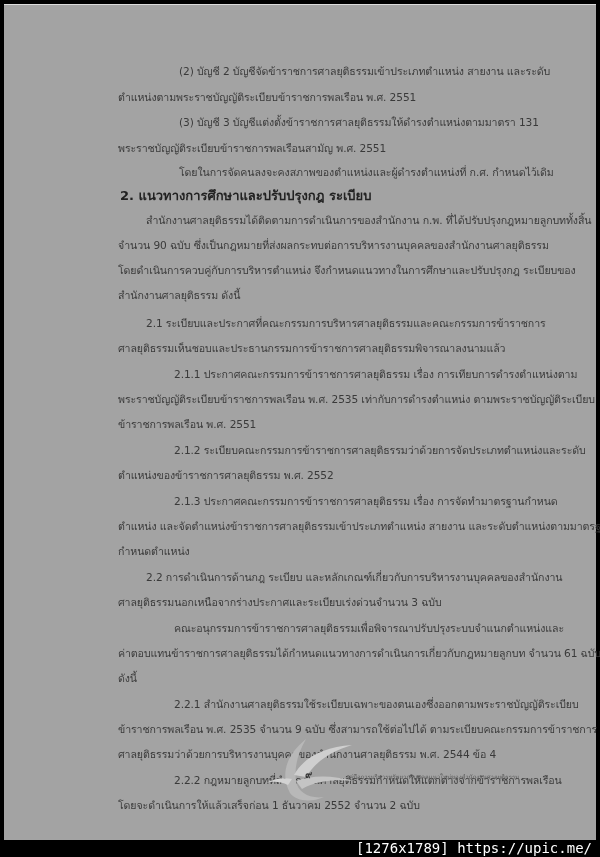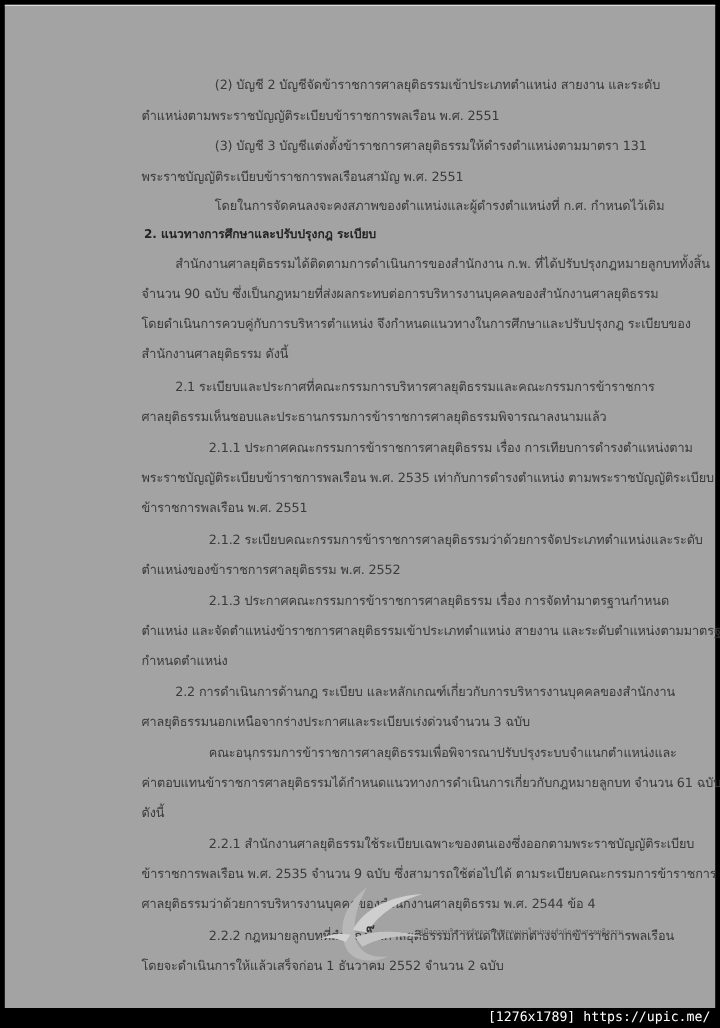--- a/index.html
+++ b/index.html
@@ -11,35 +11,35 @@
     .page {
       position: absolute; left: 4px; top: 4px; width: 592px; height: 835px;
       background: #a3a3a3; border-top: 1px solid #ddd;
     }
     .line {
       position: absolute; left: 0; width: 600px;
       font-size: 10.6px; color: #3a3a3a; white-space: nowrap;
       line-height: 14px; letter-spacing: -0.1px;
     }
     .heading {
-      position: absolute; left: 119px; font-size: 10px; font-weight: bold;
+      position: absolute; left: 119px; font-size: 13px; font-weight: bold;
       color: #222; line-height: 14px; white-space: nowrap;
     }
     .footer-logo { position: absolute; left: 262px; top: 733px; width: 90px; height: 70px; }
     .page-num {
       position: absolute; left: 304px; top: 765px; font-size: 10px; font-weight: bold;
       color: #333; line-height: 12px;
     }
     .footer-title {
       position: absolute; left: 347px; top: 767px; font-size: 6px; color: #555;
       white-space: nowrap; line-height: 9px;
     }
     .watermark {
       position: absolute; right: 8px; bottom: 0; height: 18px; line-height: 18px;
-      font-family: "DejaVu Sans Mono", monospace; font-size: 11px; color: #fff;
+      font-family: "DejaVu Sans Mono", monospace; font-size: 14px; color: #fff;
       white-space: nowrap;
     }
   </style>
 </head>
 <body>
 
 <div class="page">
 
   <div class="line" style="left:175px;top:59px;">(2) บัญชี 2 บัญชีจัดข้าราชการศาลยุติธรรมเข้าประเภทตำแหน่ง สายงาน และระดับ</div>
   <div class="line" style="left:114px;top:85px;">ตำแหน่งตามพระราชบัญญัติระเบียบข้าราชการพลเรือน พ.ศ. 2551</div>

